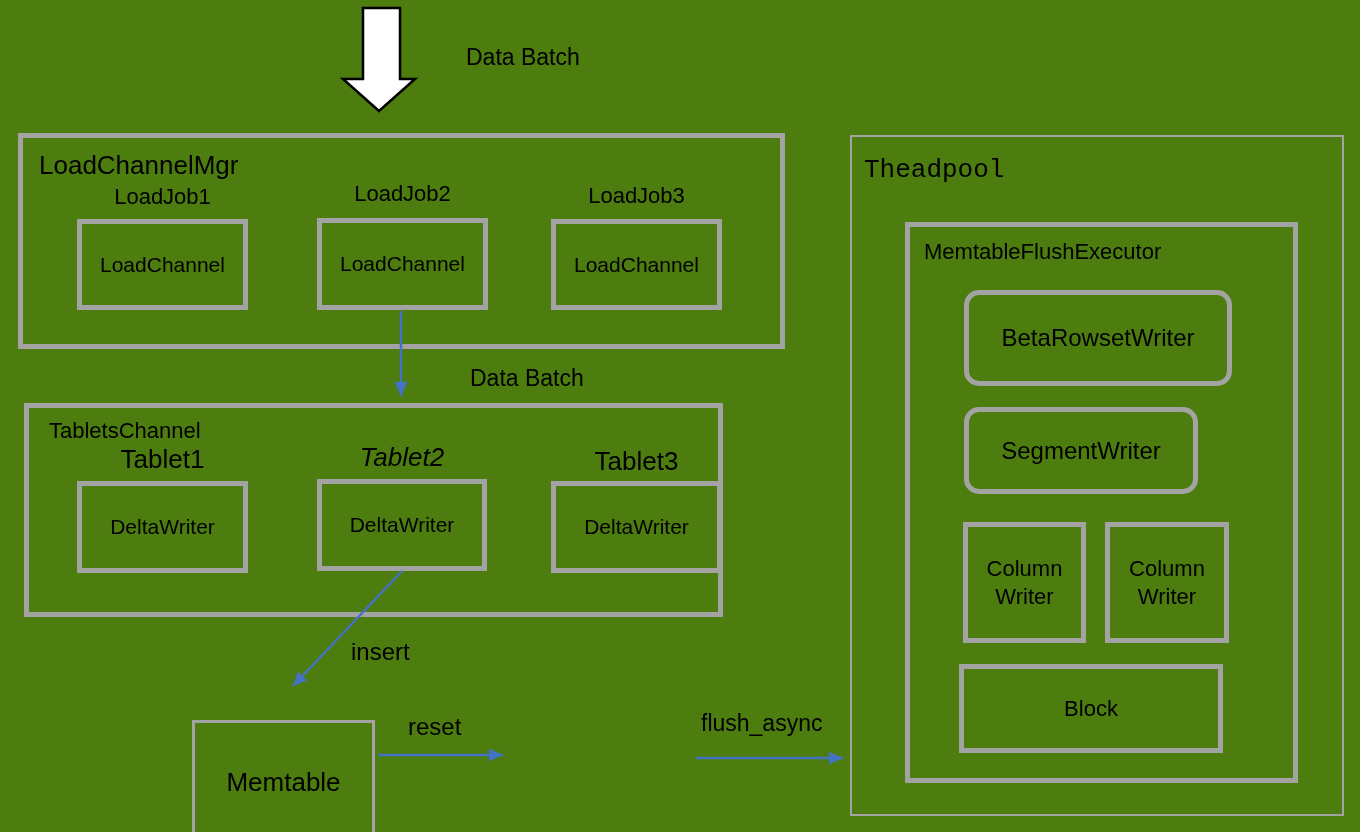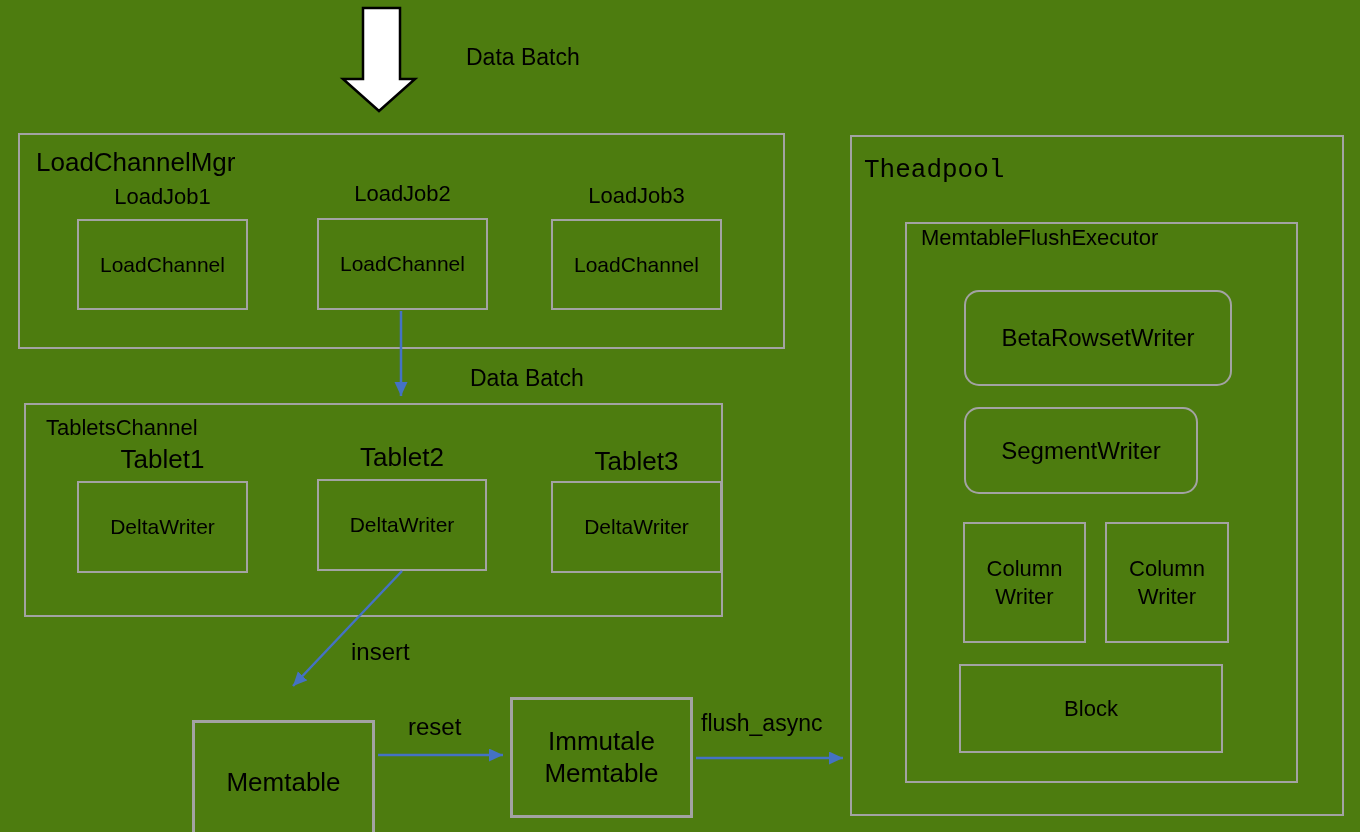--- a/index.html
+++ b/index.html
@@ -11,21 +11,21 @@
     position: relative;
     width: 1360px;
     height: 832px;
     background: #4d7c0f;
     font-family: "Liberation Sans", "DejaVu Sans", sans-serif;
     color: #000000;
     overflow: hidden;
   }
   .box {
     position: absolute;
-    border: 2px solid #a3a3a3;
+    border: 5px solid #a3a3a3;
     background: transparent;
     box-sizing: border-box;
   }
   .box-thick { border-width: 3px; }
   .center-label {
     display: flex;
     align-items: center;
     justify-content: center;
     text-align: center;
   }
@@ -84,36 +84,35 @@
   <div class="group-label fs25" style="left:551px; top:183px; width:171px;">LoadJob3</div>
   <div class="box center-label fs21" style="left:551px; top:219px; width:171px; height:91px;">LoadChannel</div>
 
   <div class="box" style="left:24px; top:403px; width:699px; height:214px;">
     <div class="container-title fs25" style="left:20px; top:10px;">TabletsChannel</div>
   </div>
 
   <div class="group-label fs26" style="left:77px; top:444px; width:171px;">Tablet1</div>
   <div class="box center-label fs21" style="left:77px; top:481px; width:171px; height:92px;">DeltaWriter</div>
 
-  <div class="group-label fs26" style="left:317px; top:442px; width:170px;">Tablet2</div>
+  <div class="group-label fs26" style="left:317px; top:442px; width:170px;font-style:italic;">Tablet2</div>
   <div class="box center-label fs21" style="left:317px; top:479px; width:170px; height:92px;">DeltaWriter</div>
 
   <div class="group-label fs26" style="left:551px; top:446px; width:171px;">Tablet3</div>
   <div class="box center-label fs21" style="left:551px; top:481px; width:171px; height:92px;">DeltaWriter</div>
 
   <div class="box box-thick center-label fs26" style="left:192px; top:694px; width:183px; height:124px;margin-top:26px;">Memtable</div>
 
-  <div class="box box-thick center-label fs26" style="left:510px; top:697px; width:183px; height:121px; line-height:1.2; padding:0 20px;">Immutale Memtable</div>
 
   <div class="box" style="left:850px; top:135px; width:494px; height:681px; border-width:2.5px;font-family:Liberation Mono, monospace;">
     <div class="container-title fs26" style="left:12px; top:18px;">Theadpool</div>
   </div>
 
   <div class="box" style="left:905px; top:222px; width:393px; height:561px;">
-    <div class="container-title fs25" style="left:14px; top:1px;">MemtableFlushExecutor</div>
+    <div class="container-title fs25" style="left:14px; top:12px;">MemtableFlushExecutor</div>
   </div>
 
   <div class="box center-label fs24" style="left:964px; top:290px; width:268px; height:96px;">BetaRowsetWriter</div>
 
   <div class="box center-label fs24" style="left:964px; top:407px; width:234px; height:87px;">SegmentWriter</div>
 
   <div class="box center-label fs25" style="left:963px; top:522px; width:123px; height:121px; line-height:1.25; padding:0 14px;">Column Writer</div>
 
   <div class="box center-label fs25" style="left:1105px; top:522px; width:124px; height:121px; line-height:1.25; padding:0 14px;">Column Writer</div>
 

